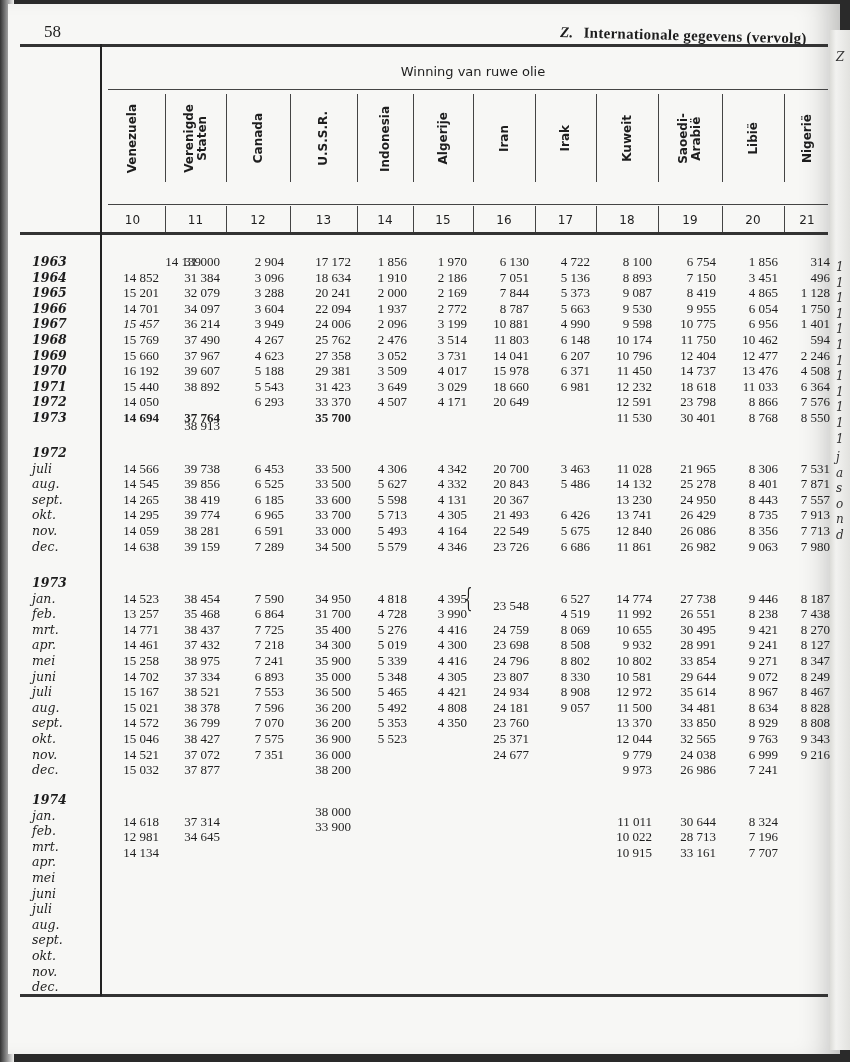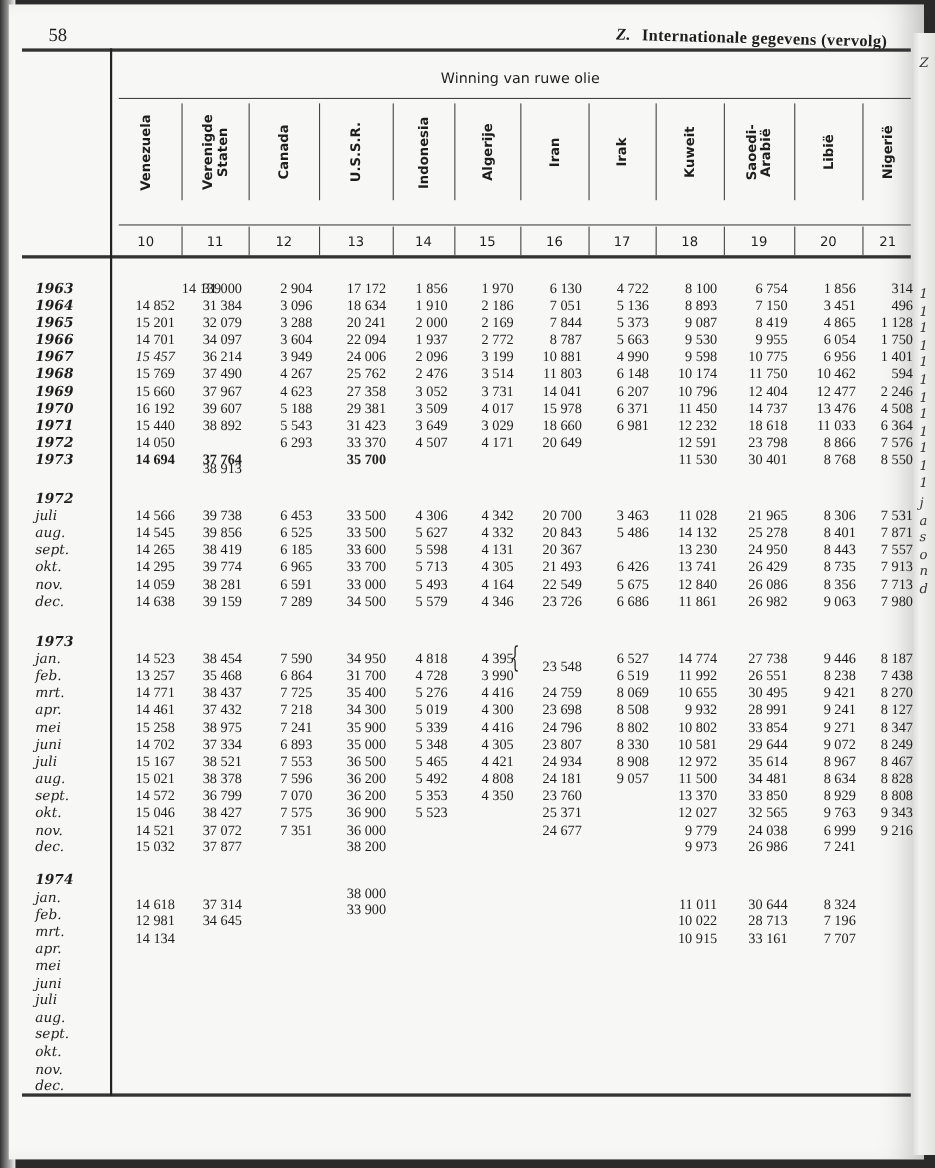--- a/index.html
+++ b/index.html
@@ -393,21 +393,21 @@
     <div class="cell" style="left: 650px; width: 58px; top: 586.6px;">27 738</div>
     <div class="cell" style="left: 714px; width: 56px; top: 586.6px;">9 446</div>
     <div class="cell" style="left: 776px; width: 46px; top: 586.6px;">8 187</div>
     <div class="rowlabel" style="top: 602.2px;">feb.</div>
     <div class="cell" style="left: 92px; width: 59px; top: 602.2px;">13 257</div>
     <div class="cell" style="left: 157px; width: 55px; top: 602.2px;">35 468</div>
     <div class="cell" style="left: 218px; width: 58px; top: 602.2px;">6 864</div>
     <div class="cell" style="left: 282px; width: 61px; top: 602.2px;">31 700</div>
     <div class="cell" style="left: 349px; width: 50px; top: 602.2px;">4 728</div>
     <div class="cell" style="left: 405px; width: 54px; top: 602.2px;">3 990</div>
-    <div class="cell" style="left: 527px; width: 55px; top: 602.2px;">6 519</div>
+    <div class="cell" style="left: 527px; width: 55px; top: 602.2px;">4 519</div>
     <div class="cell" style="left: 588px; width: 56px; top: 602.2px;">11 992</div>
     <div class="cell" style="left: 650px; width: 58px; top: 602.2px;">26 551</div>
     <div class="cell" style="left: 714px; width: 56px; top: 602.2px;">8 238</div>
     <div class="cell" style="left: 776px; width: 46px; top: 602.2px;">7 438</div>
     <div class="rowlabel" style="top: 617.8px;">mrt.</div>
     <div class="cell" style="left: 92px; width: 59px; top: 617.8px;">14 771</div>
     <div class="cell" style="left: 157px; width: 55px; top: 617.8px;">38 437</div>
     <div class="cell" style="left: 218px; width: 58px; top: 617.8px;">7 725</div>
     <div class="cell" style="left: 282px; width: 61px; top: 617.8px;">35 400</div>
     <div class="cell" style="left: 349px; width: 50px; top: 617.8px;">5 276</div>
@@ -495,21 +495,21 @@
     <div class="cell" style="left: 650px; width: 58px; top: 711.4px;">33 850</div>
     <div class="cell" style="left: 714px; width: 56px; top: 711.4px;">8 929</div>
     <div class="cell" style="left: 776px; width: 46px; top: 711.4px;">8 808</div>
     <div class="rowlabel" style="top: 727px;">okt.</div>
     <div class="cell" style="left: 92px; width: 59px; top: 727px;">15 046</div>
     <div class="cell" style="left: 157px; width: 55px; top: 727px;">38 427</div>
     <div class="cell" style="left: 218px; width: 58px; top: 727px;">7 575</div>
     <div class="cell" style="left: 282px; width: 61px; top: 727px;">36 900</div>
     <div class="cell" style="left: 349px; width: 50px; top: 727px;">5 523</div>
     <div class="cell" style="left: 465px; width: 56px; top: 727px;">25 371</div>
-    <div class="cell" style="left: 588px; width: 56px; top: 727px;">12 027</div>
+    <div class="cell" style="left: 588px; width: 56px; top: 727px;">12 044</div>
     <div class="cell" style="left: 650px; width: 58px; top: 727px;">32 565</div>
     <div class="cell" style="left: 714px; width: 56px; top: 727px;">9 763</div>
     <div class="cell" style="left: 776px; width: 46px; top: 727px;">9 343</div>
     <div class="rowlabel" style="top: 742.6px;">nov.</div>
     <div class="cell" style="left: 92px; width: 59px; top: 742.6px;">14 521</div>
     <div class="cell" style="left: 157px; width: 55px; top: 742.6px;">37 072</div>
     <div class="cell" style="left: 218px; width: 58px; top: 742.6px;">7 351</div>
     <div class="cell" style="left: 282px; width: 61px; top: 742.6px;">36 000</div>
     <div class="cell" style="left: 465px; width: 56px; top: 742.6px;">24 677</div>
     <div class="cell" style="left: 588px; width: 56px; top: 742.6px;">9 779</div>

